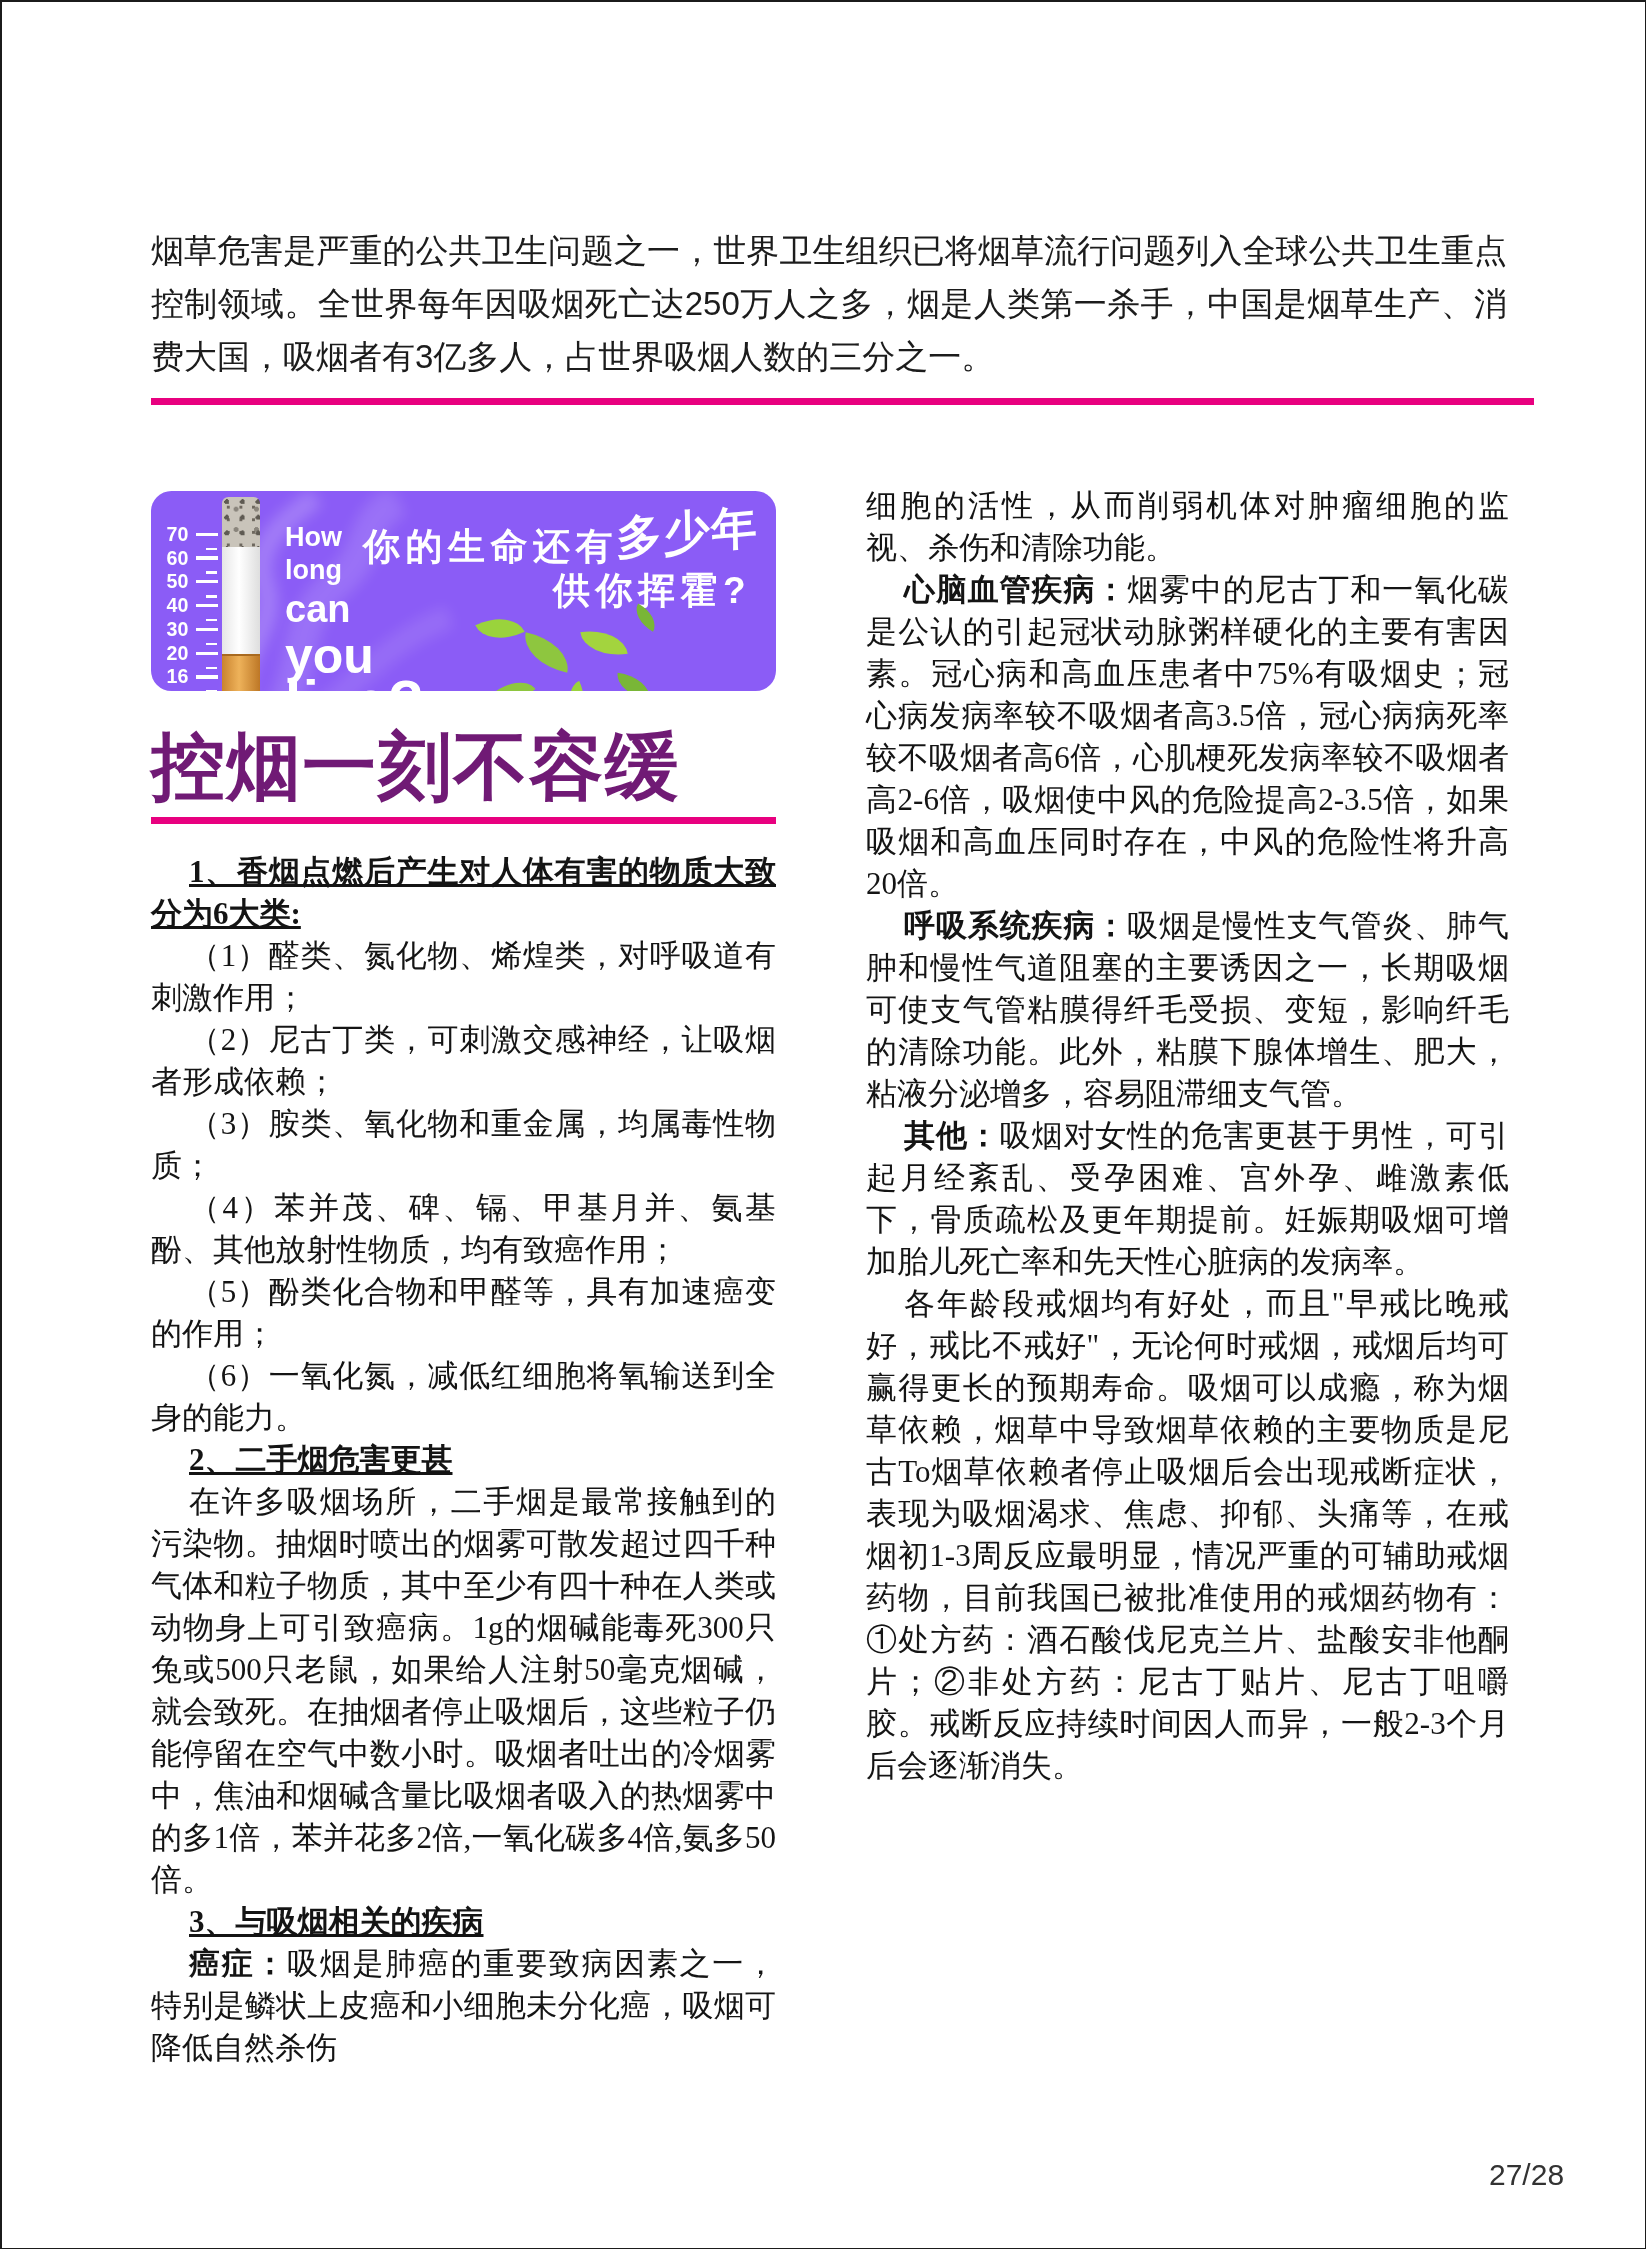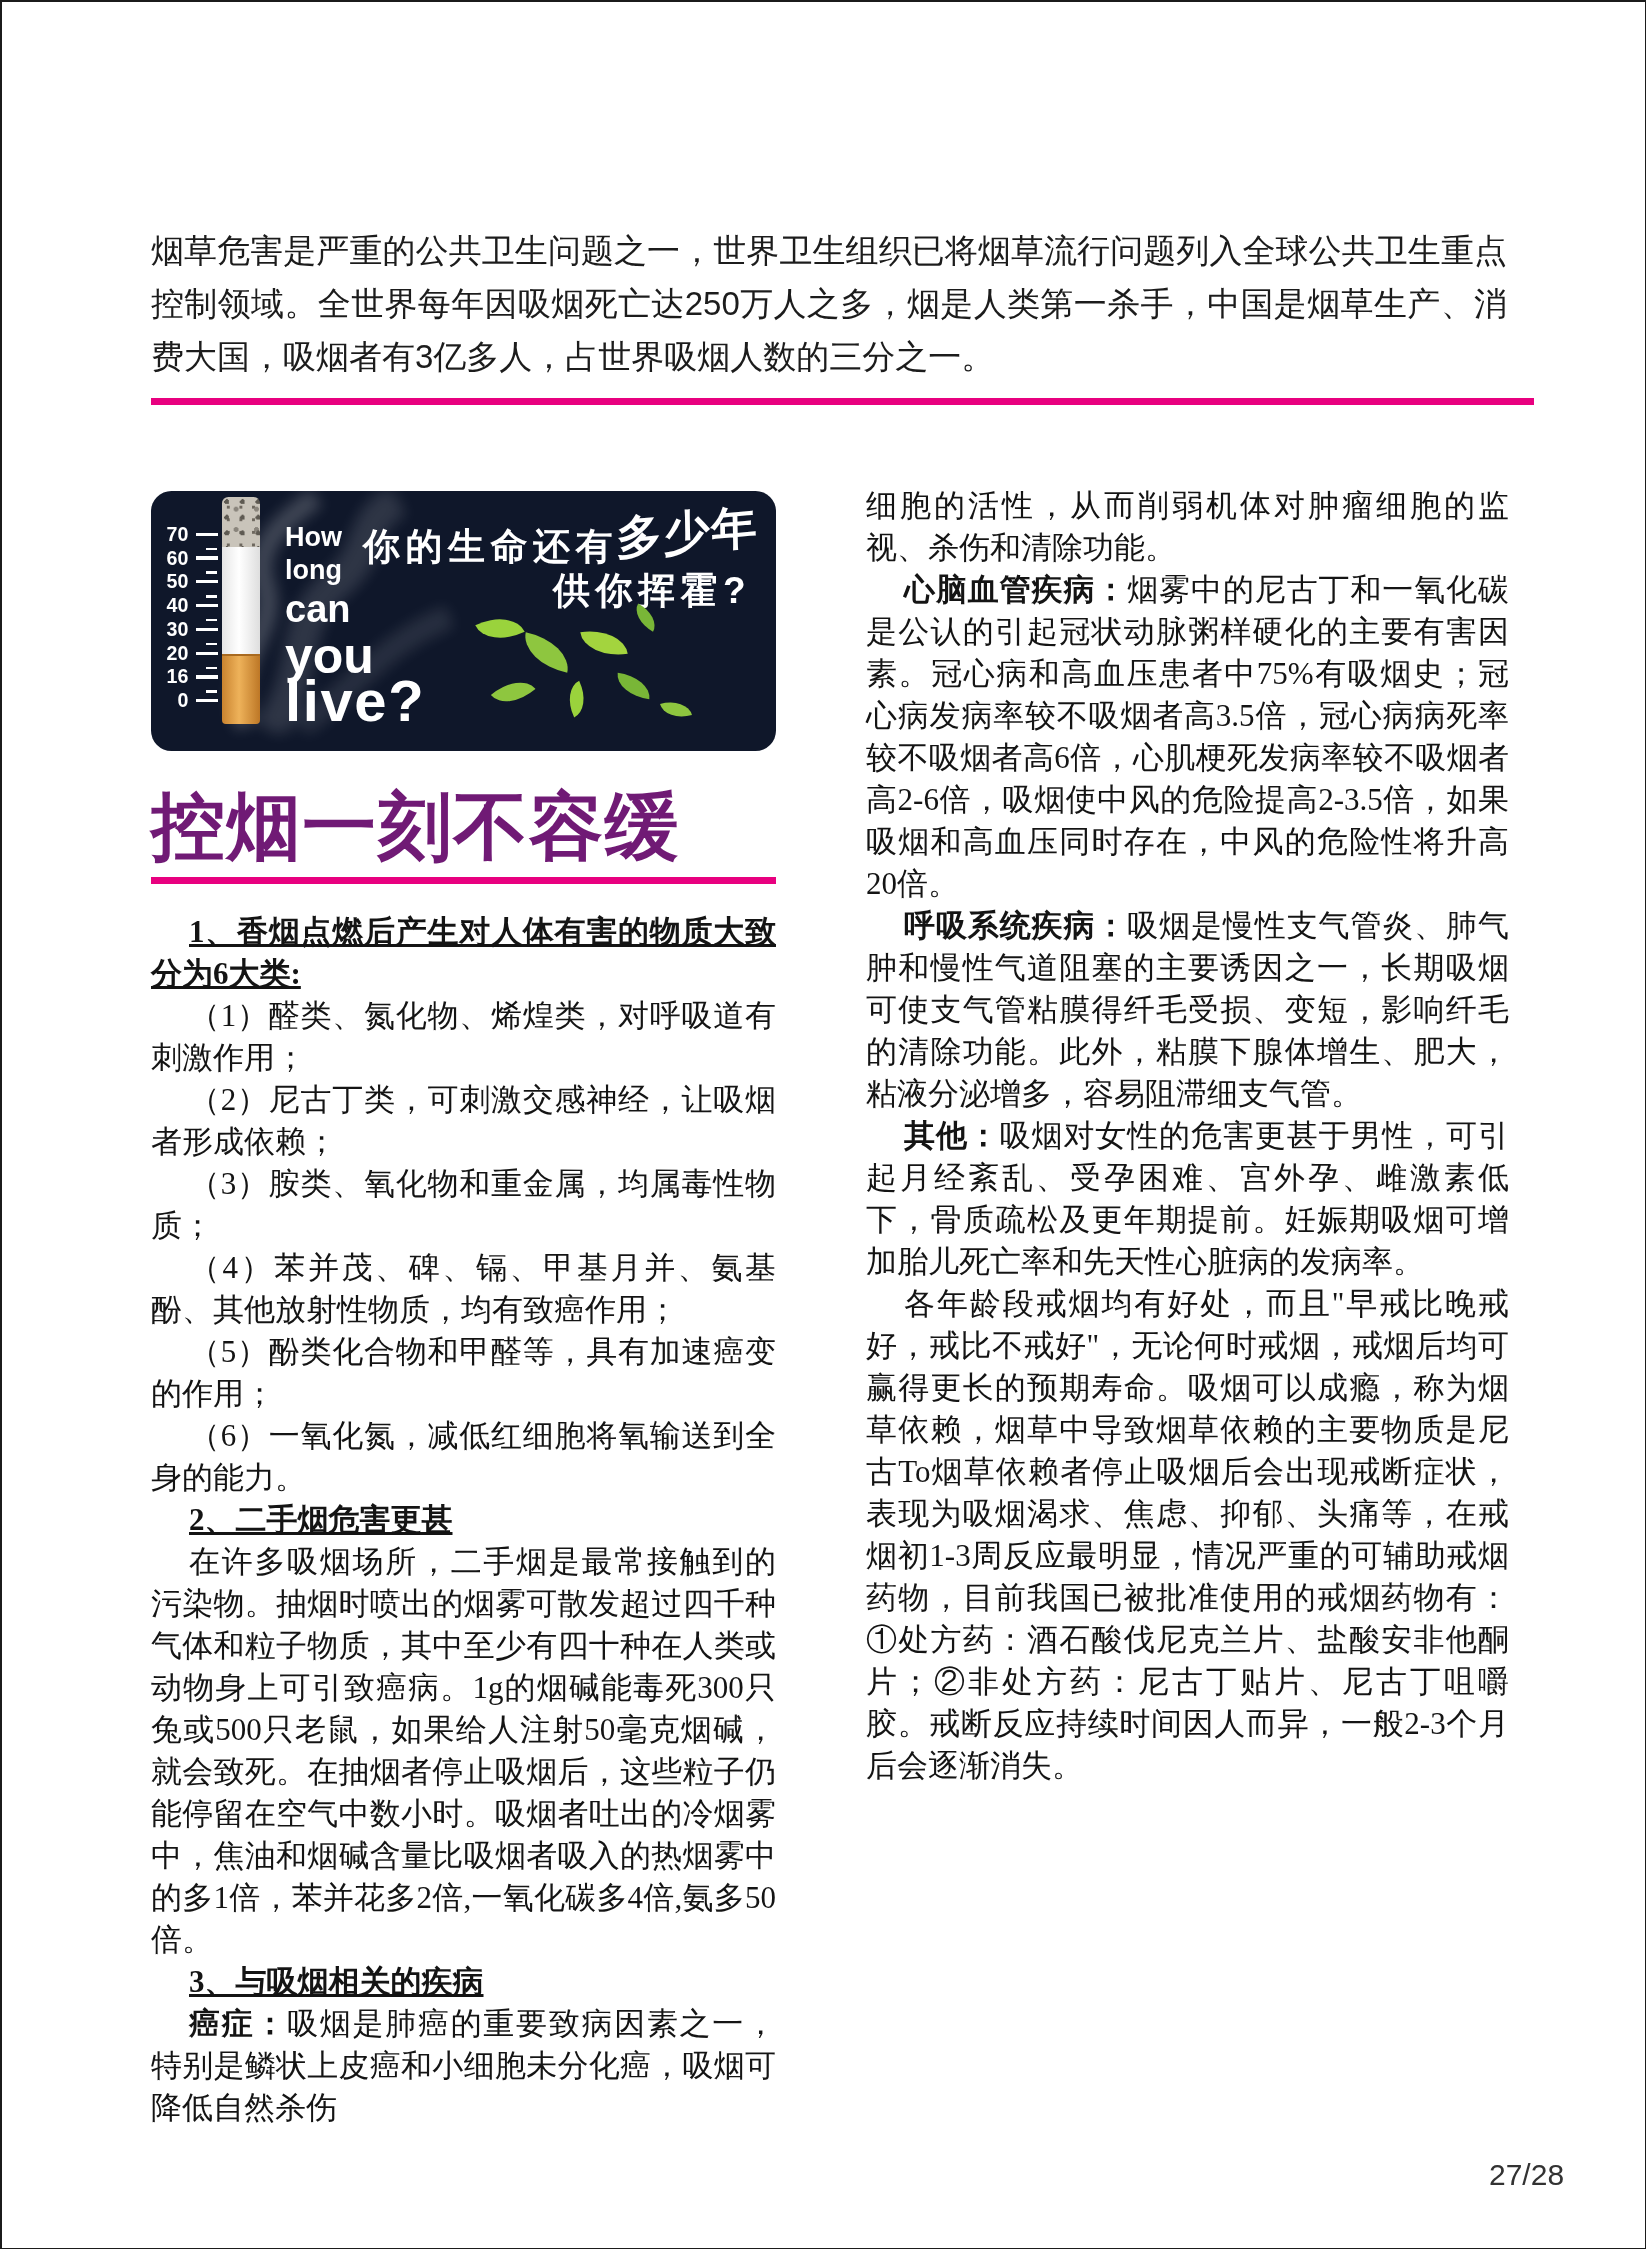--- a/index.html
+++ b/index.html
@@ -23,22 +23,22 @@
   }
   .rule-full{
     position:absolute;left:149px;top:396px;width:1383px;height:7px;
     background:#e8007f;
   }
   
   .col-left{position:absolute;left:149px;top:489px;width:625px;}
   .col-right{position:absolute;left:864px;top:483px;width:643px;}
   
   .banner{
-    position:relative;width:625px;height:260px;
-    background:#0f172a;border-radius:20.4px;overflow:hidden;
+    position:relative;width:625px;height:200px;
+    background:#8b5cf6;border-radius:20.4px;overflow:hidden;
     color:#fff;font-family:"Liberation Sans","DejaVu Sans",sans-serif;
   }
   .smoke{position:absolute;left:0;top:0;width:625px;height:242px;filter:blur(7px);}
   .scale{
     position:absolute;left:6.3px;top:33px;height:187px;width:71px;
     display:flex;flex-direction:column;justify-content:space-between;
   }
   .scale-row{position:relative;display:flex;align-items:center;height:20.4px;}
   .scale-num{width:31px;text-align:right;font-size:19.6px;font-weight:bold;color:#fff;}
   .scale-tick{margin-left:7.9px;width:22px;height:3.1px;background:#fff;}

